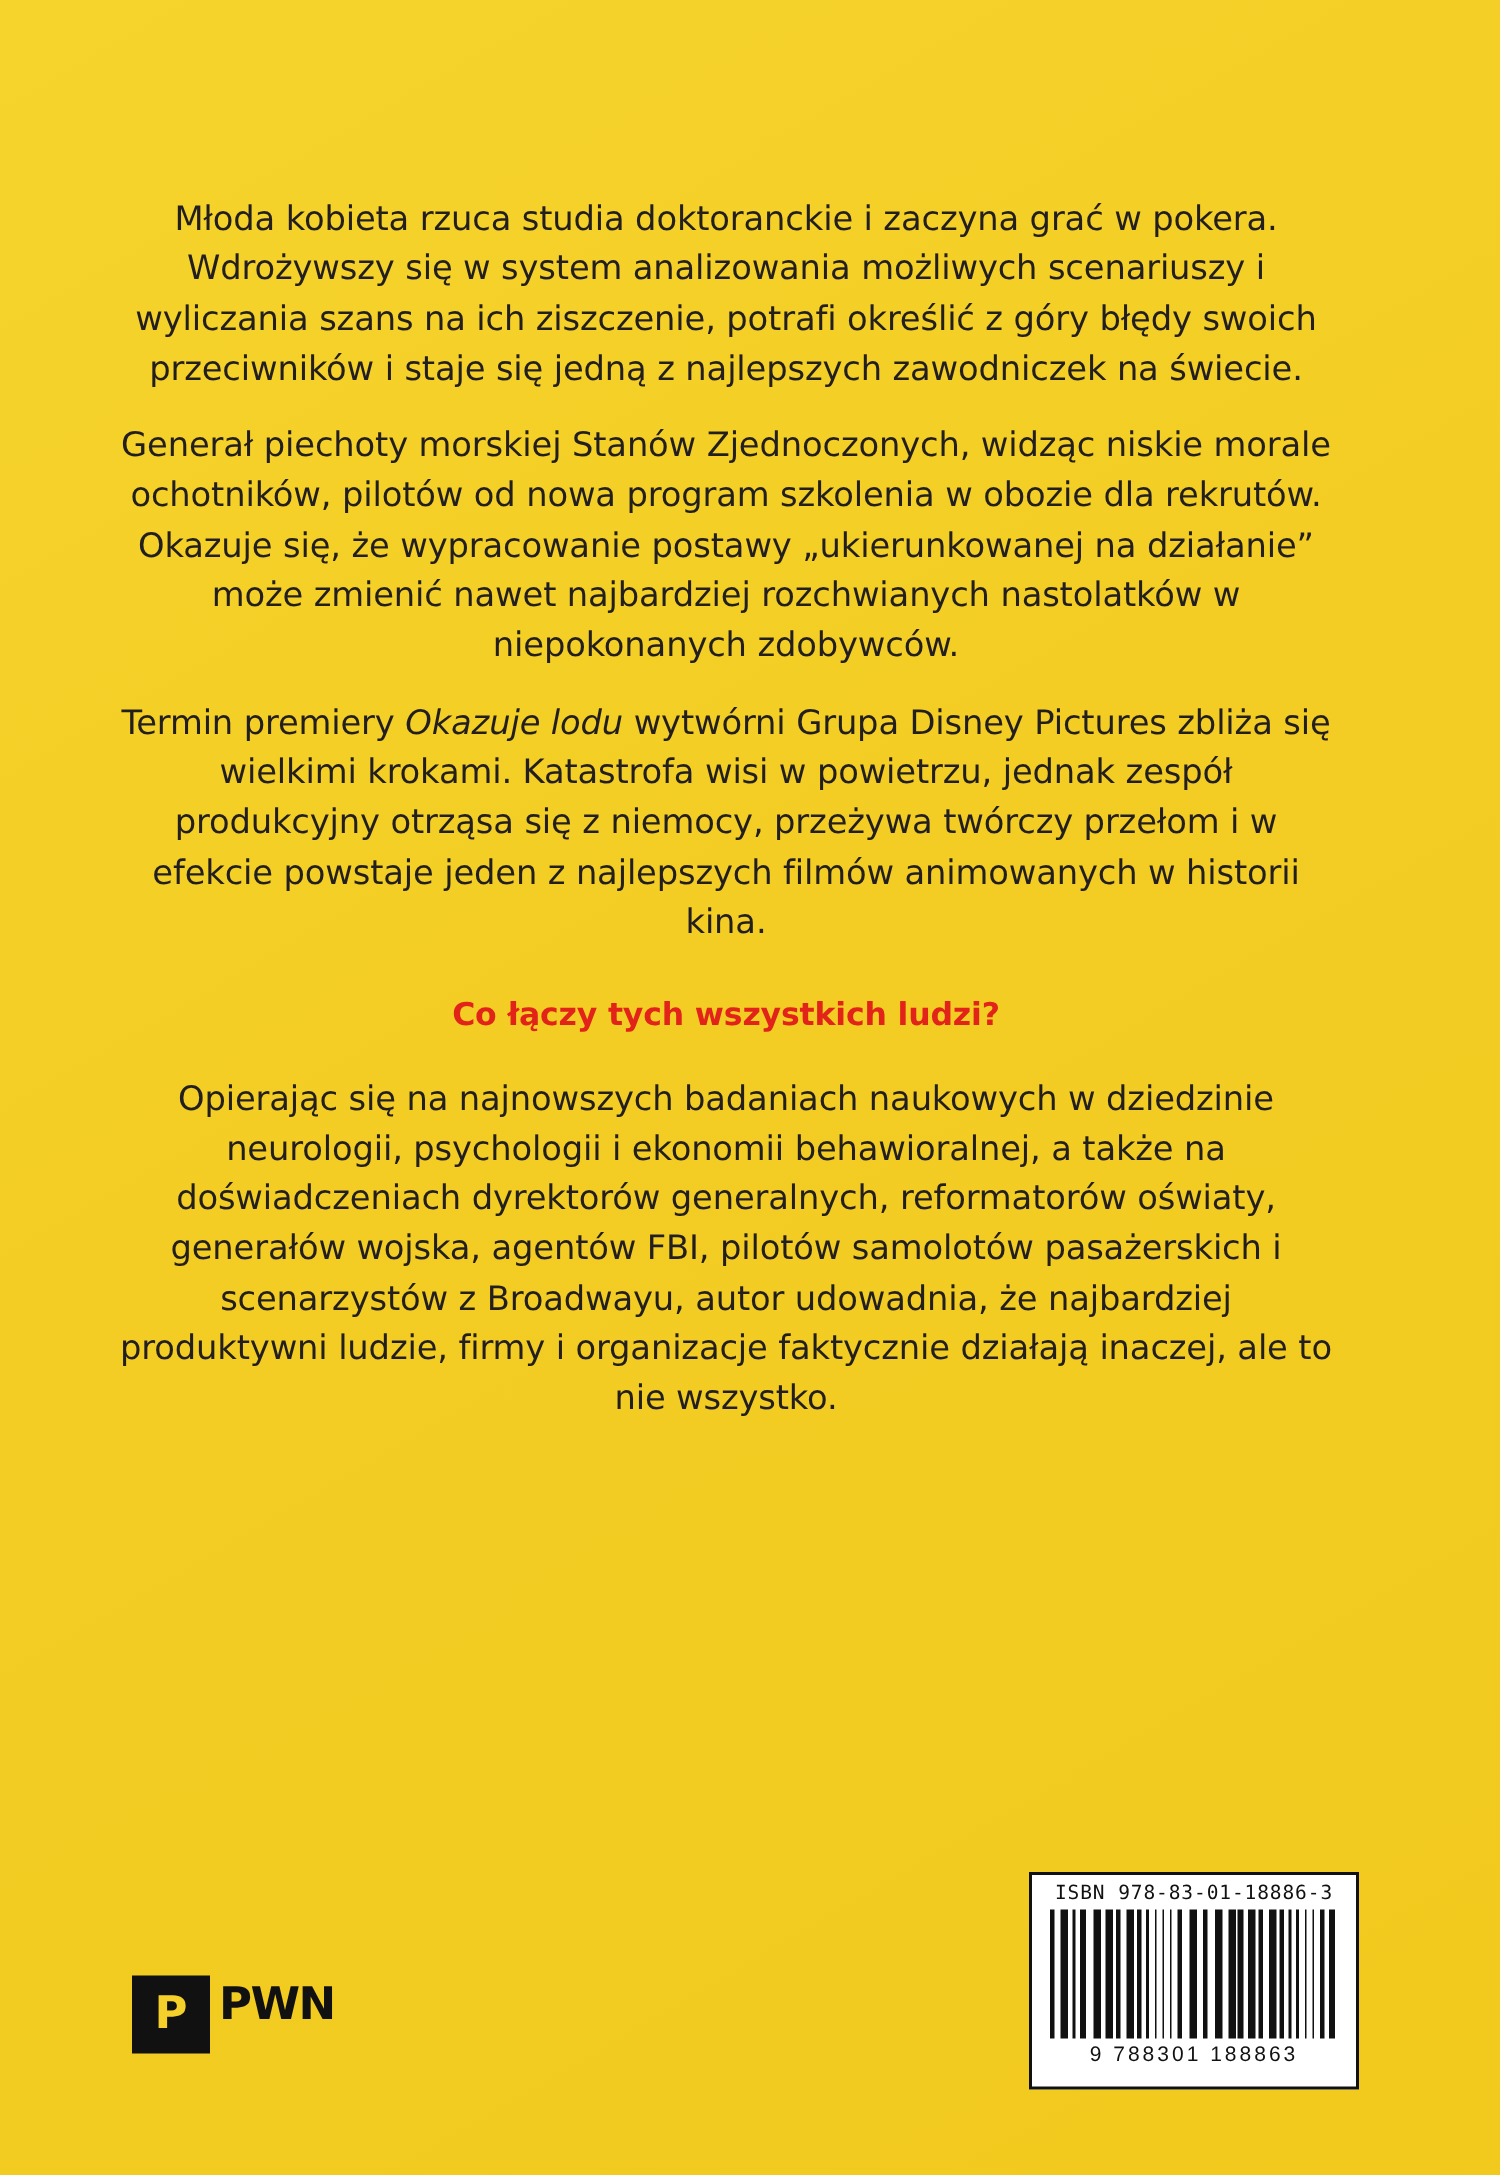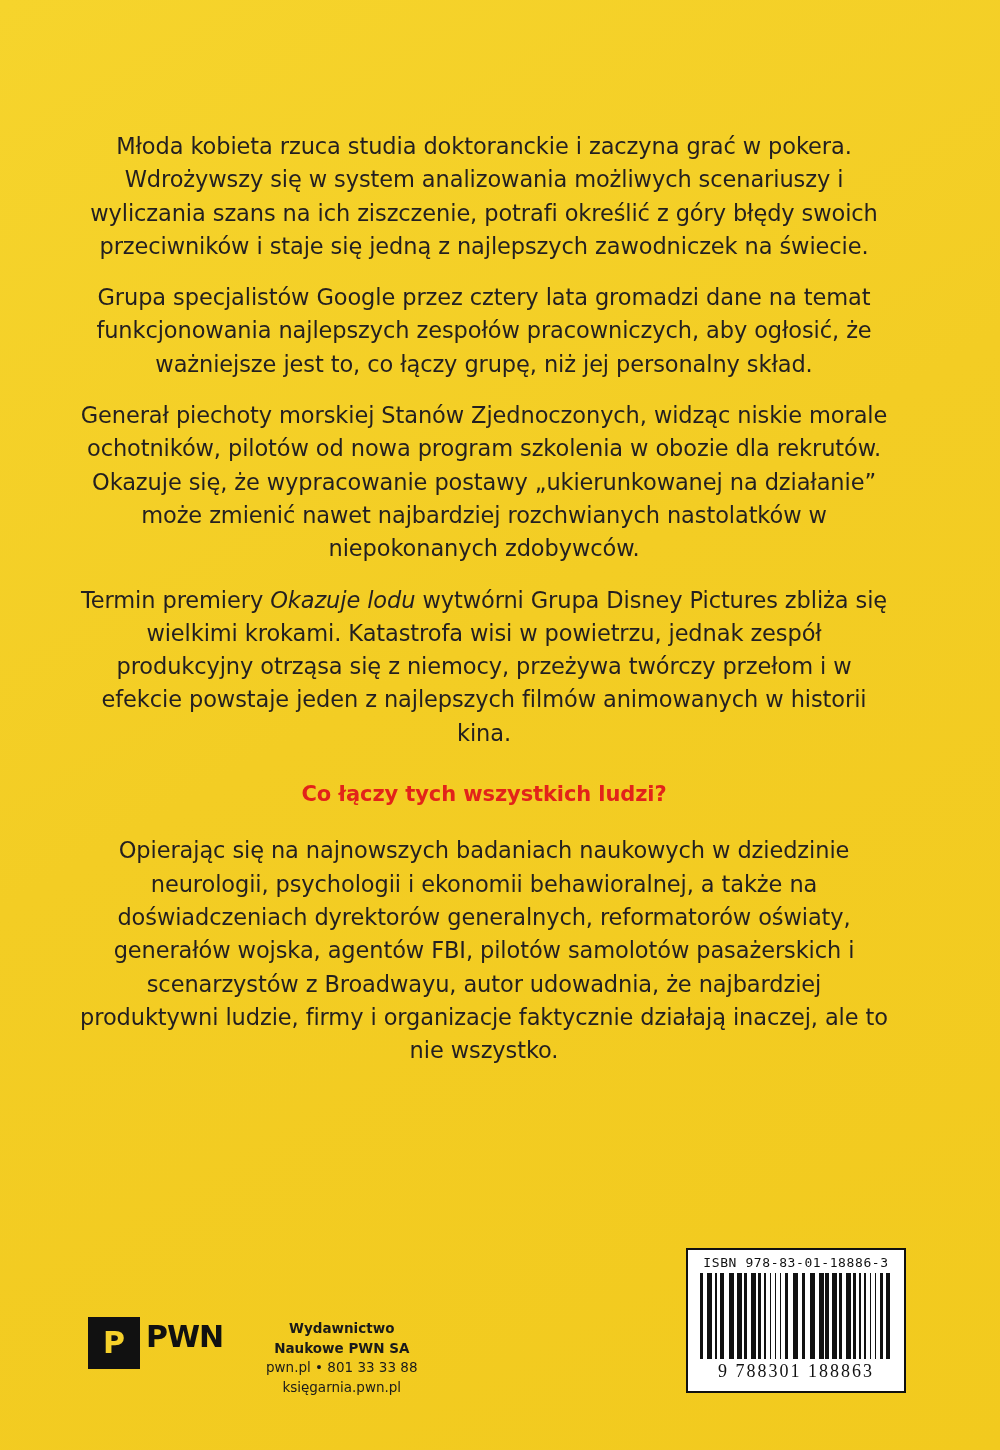--- a/index.html
+++ b/index.html
@@ -132,56 +132,49 @@
     padding: 0 4px;
   }
   .bars span {
     display: block;
     background: #111;
   }
   .bars span.sp {
     background: transparent;
   }
   .barcode-num {
-    font-family: Liberation Serif, serif;
-    font-size: 18px;
+    font-family: Liberation Sans, sans-serif;
+    font-size: 14px;
     letter-spacing: 2px;
     text-align: center;
     color: #111;
     margin-top: 2px;
   }
 </style>
 </head>
 <body>
 
 <div class="page">
 
   <div class="blurb">
     <p class="para">Młoda kobieta rzuca studia doktoranckie i zaczyna grać w pokera. Wdrożywszy się w system analizowania możliwych scenariuszy i wyliczania szans na ich ziszczenie, potrafi określić z góry błędy swoich przeciwników i staje się jedną z najlepszych zawodniczek na świecie.</p>
-    <p class="para">Grupa specjalistów Google przez cztery lata gromadzi dane na temat funkcjonowania najlepszych zespołów pracowniczych, aby ogłosić, że ważniejsze jest to, co łączy grupę, niż jej personalny skład.</p>
     <p class="para">Generał piechoty morskiej Stanów Zjednoczonych, widząc niskie morale ochotników, pilotów od nowa program szkolenia w obozie dla rekrutów. Okazuje się, że wypracowanie postawy „ukierunkowanej na działanie” może zmienić nawet najbardziej rozchwianych nastolatków w niepokonanych zdobywców.</p>
     <p class="para"><span>Termin premiery </span><em>Okazuje lodu</em><span> wytwórni Grupa Disney Pictures zbliża się wielkimi krokami. Katastrofa wisi w powietrzu, jednak zespół produkcyjny otrząsa się z niemocy, przeżywa twórczy przełom i w efekcie powstaje jeden z najlepszych filmów animowanych w historii kina.</span></p>
 
     <p class="headline">Co łączy tych wszystkich ludzi?</p>
 
     <p class="para">Opierając się na najnowszych badaniach naukowych w dziedzinie neurologii, psychologii i ekonomii behawioralnej, a także na doświadczeniach dyrektorów generalnych, reformatorów oświaty, generałów wojska, agentów FBI, pilotów samolotów pasażerskich i scenarzystów z Broadwayu, autor udowadnia, że najbardziej produktywni ludzie, firmy i organizacje faktycznie działają inaczej, ale to nie wszystko.</p>
 
   </div>
 
   <div class="publisher">
     <div class="pwn-logo">
       <div class="pwn-mark">P</div>
       <div class="pwn-word">PWN</div>
     </div>
-    <div class="pub-lines">
-      <div>Wydawnictwo</div>
-      <div>Naukowe PWN SA</div>
-      <div class="thin">pwn.pl • 801 33 33 88</div>
-      <div class="thin">księgarnia.pwn.pl</div>
-    </div>
   </div>
 
   <div class="barcode-box">
     <div class="isbn-text">ISBN 978-83-01-18886-3</div>
     <div class="bars">
         <span style="width: 3.4px;"></span>
         <span class="sp" style="width: 3.4px;"></span>
         <span style="width: 3.4px;"></span>
         <span style="width: 1.7px;"></span>
         <span class="sp" style="width: 3.4px;"></span>

